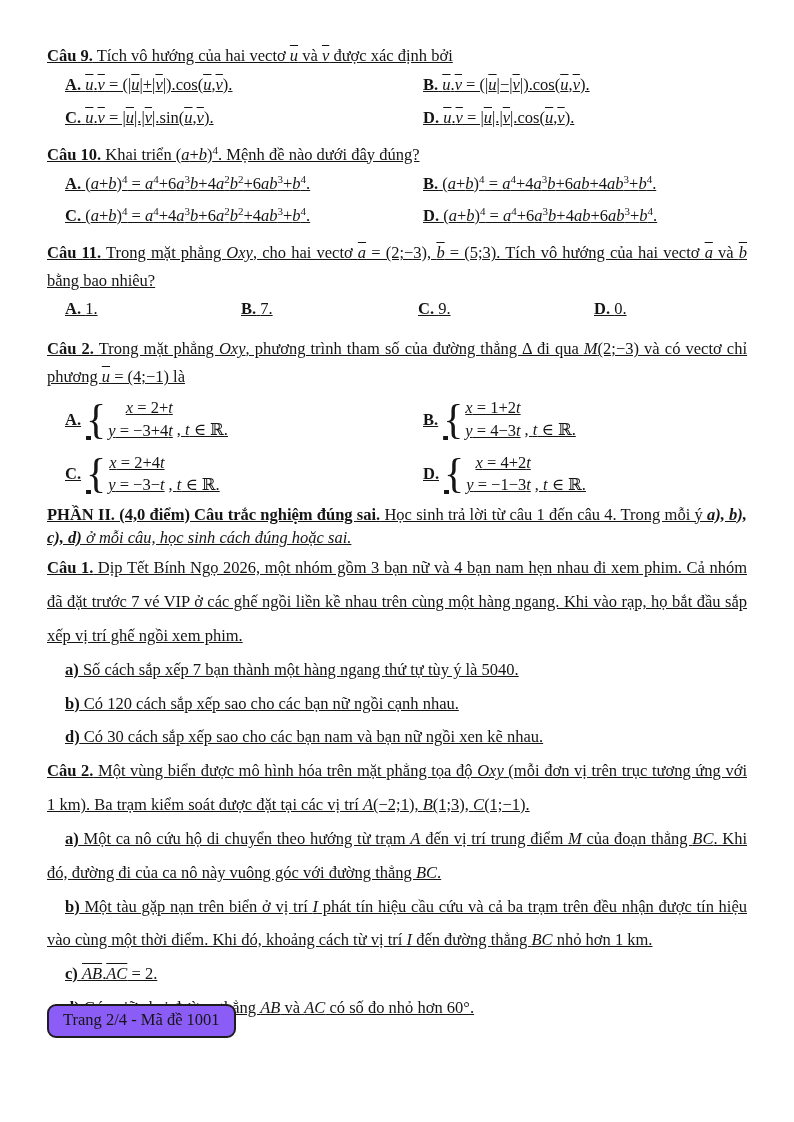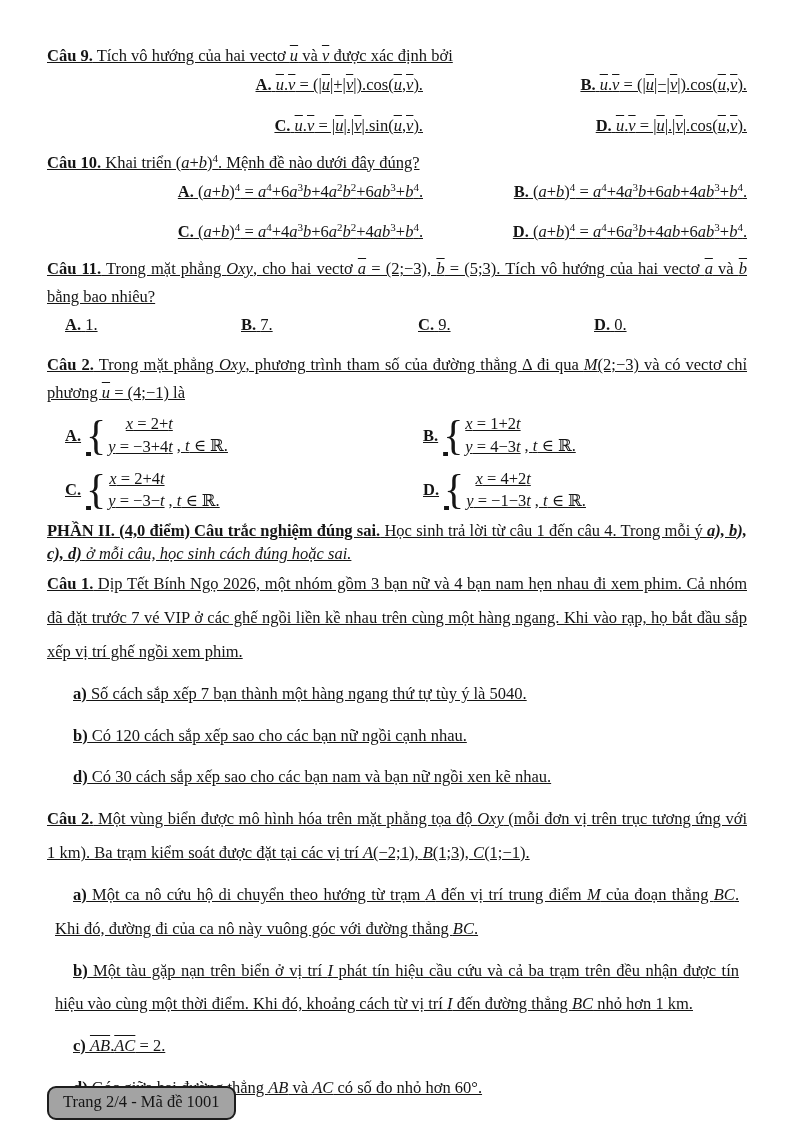--- a/index.html
+++ b/index.html
@@ -9,43 +9,43 @@
     font-size:16.5px;position:relative;overflow:hidden;
   }
   .page{padding:42px 47px 0 47px;width:700px;text-decoration:underline;}
   b{font-weight:bold;}
   i{font-style:italic;}
   .ov{text-decoration:overline;}
   sup{font-size:11px;line-height:0;}
   .qhead{margin:0;line-height:1.75;text-align:justify;}
   .opts2{
     display:grid;grid-template-columns:358px 1fr;
-    row-gap:12px;padding-left:18px;margin:0 0 8px 0;line-height:1.75;text-align:right;
+    row-gap:4px;padding-left:18px;margin:0 0 8px 0;line-height:1.75;
   }
   .opts4{
     display:grid;grid-template-columns:176px 177px 176px 1fr;
     padding-left:18px;margin:0 0 12px 0;line-height:1.7;
   }
   .q2head{margin:0;line-height:1.7;text-align:justify;}
   .sysopts{
     display:grid;grid-template-columns:358px 1fr;
     row-gap:10px;padding-left:18px;margin:6px 0 6px 0;
   }
   .sys{display:flex;align-items:center;}
   .sys .lbl{margin-right:5px;}
   .brace{font-size:42px;font-weight:400;line-height:0.9;margin-right:2px;}
   .syslines{display:flex;flex-direction:column;line-height:1.35;align-items:flex-end;}
   .syssuffix{margin-left:4px;align-self:flex-end;padding-bottom:2px;}
   .phan2{margin:6px 0 2px 0;line-height:1.42;text-align:justify;}
   .dpara{margin:0;line-height:2.05;text-align:justify;}
-  .item{margin:8px;line-height:2.05;text-indent:18px;text-align:justify;}
+  .item{margin:0;line-height:2.05;text-indent:18px;text-align:justify;}
   .footer-box{
-    position:absolute;left:47px;top:1086px;
+    position:absolute;left:47px;top:1004px;
     border:2px solid #1d1d1d;border-radius:9px;
-    padding:4px 14px 6px 14px;font-size:16.5px;background:#a3a3a3;
+    padding:4px 14px 6px 14px;font-size:16.5px;background:#8b5cf6;
   }
 </style>
 </head>
 <body>
 
 <div class="page">
 
   <div>
     <p class="qhead"><b>Câu 9.</b> Tích vô hướng của hai vectơ <i class="ov">u</i> và <i class="ov">v</i> được xác định bởi</p>
     <div class="opts2">

